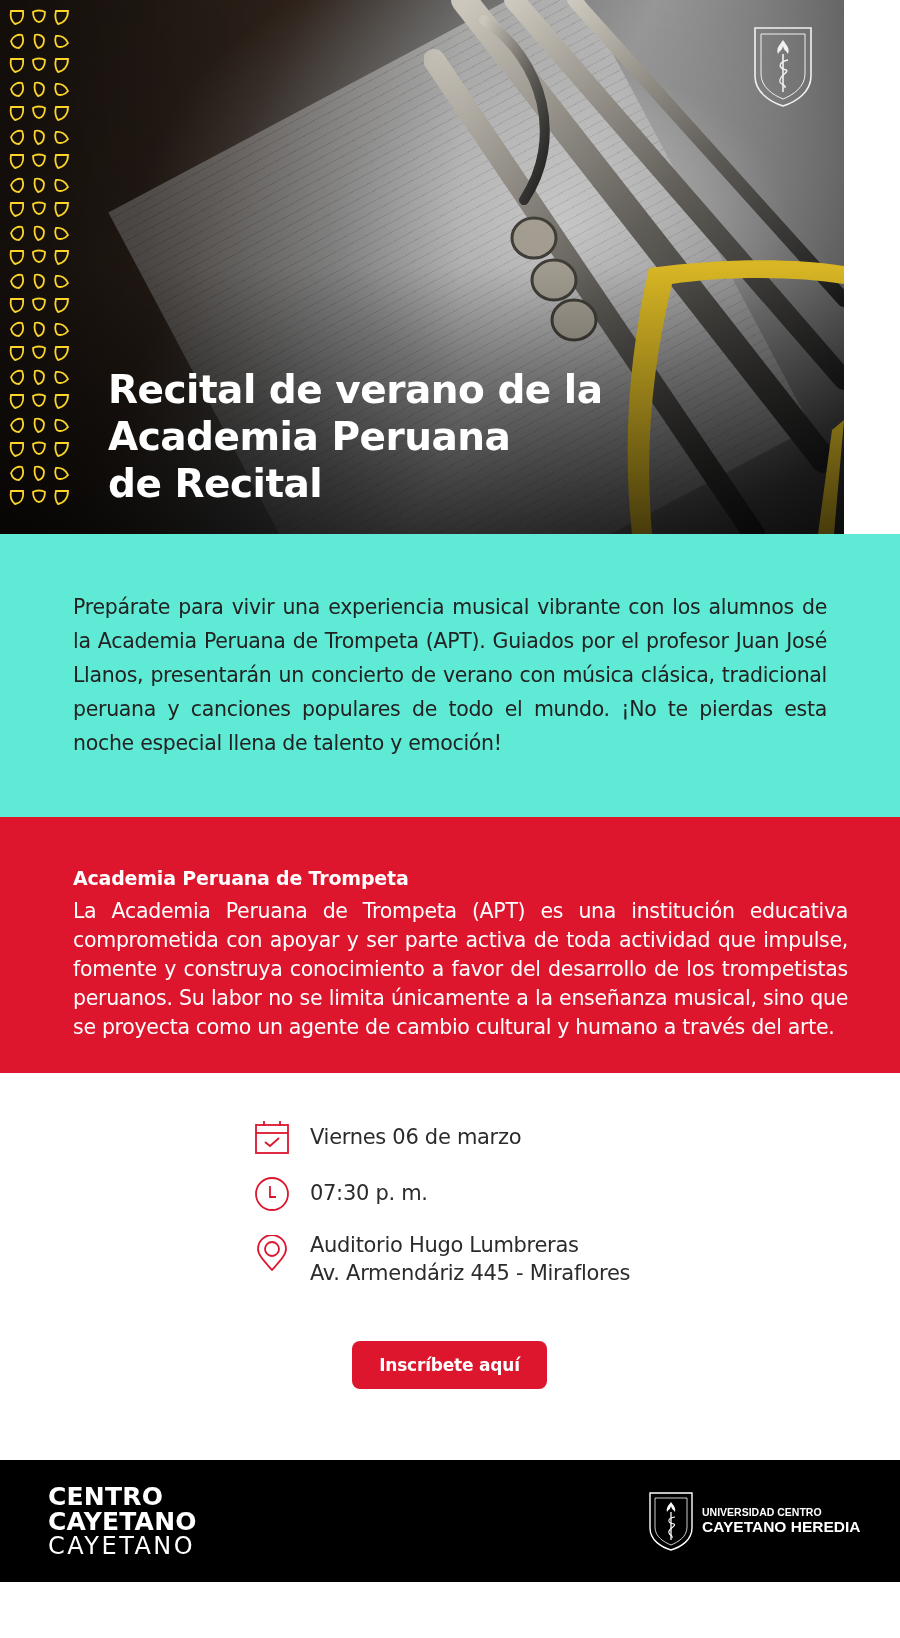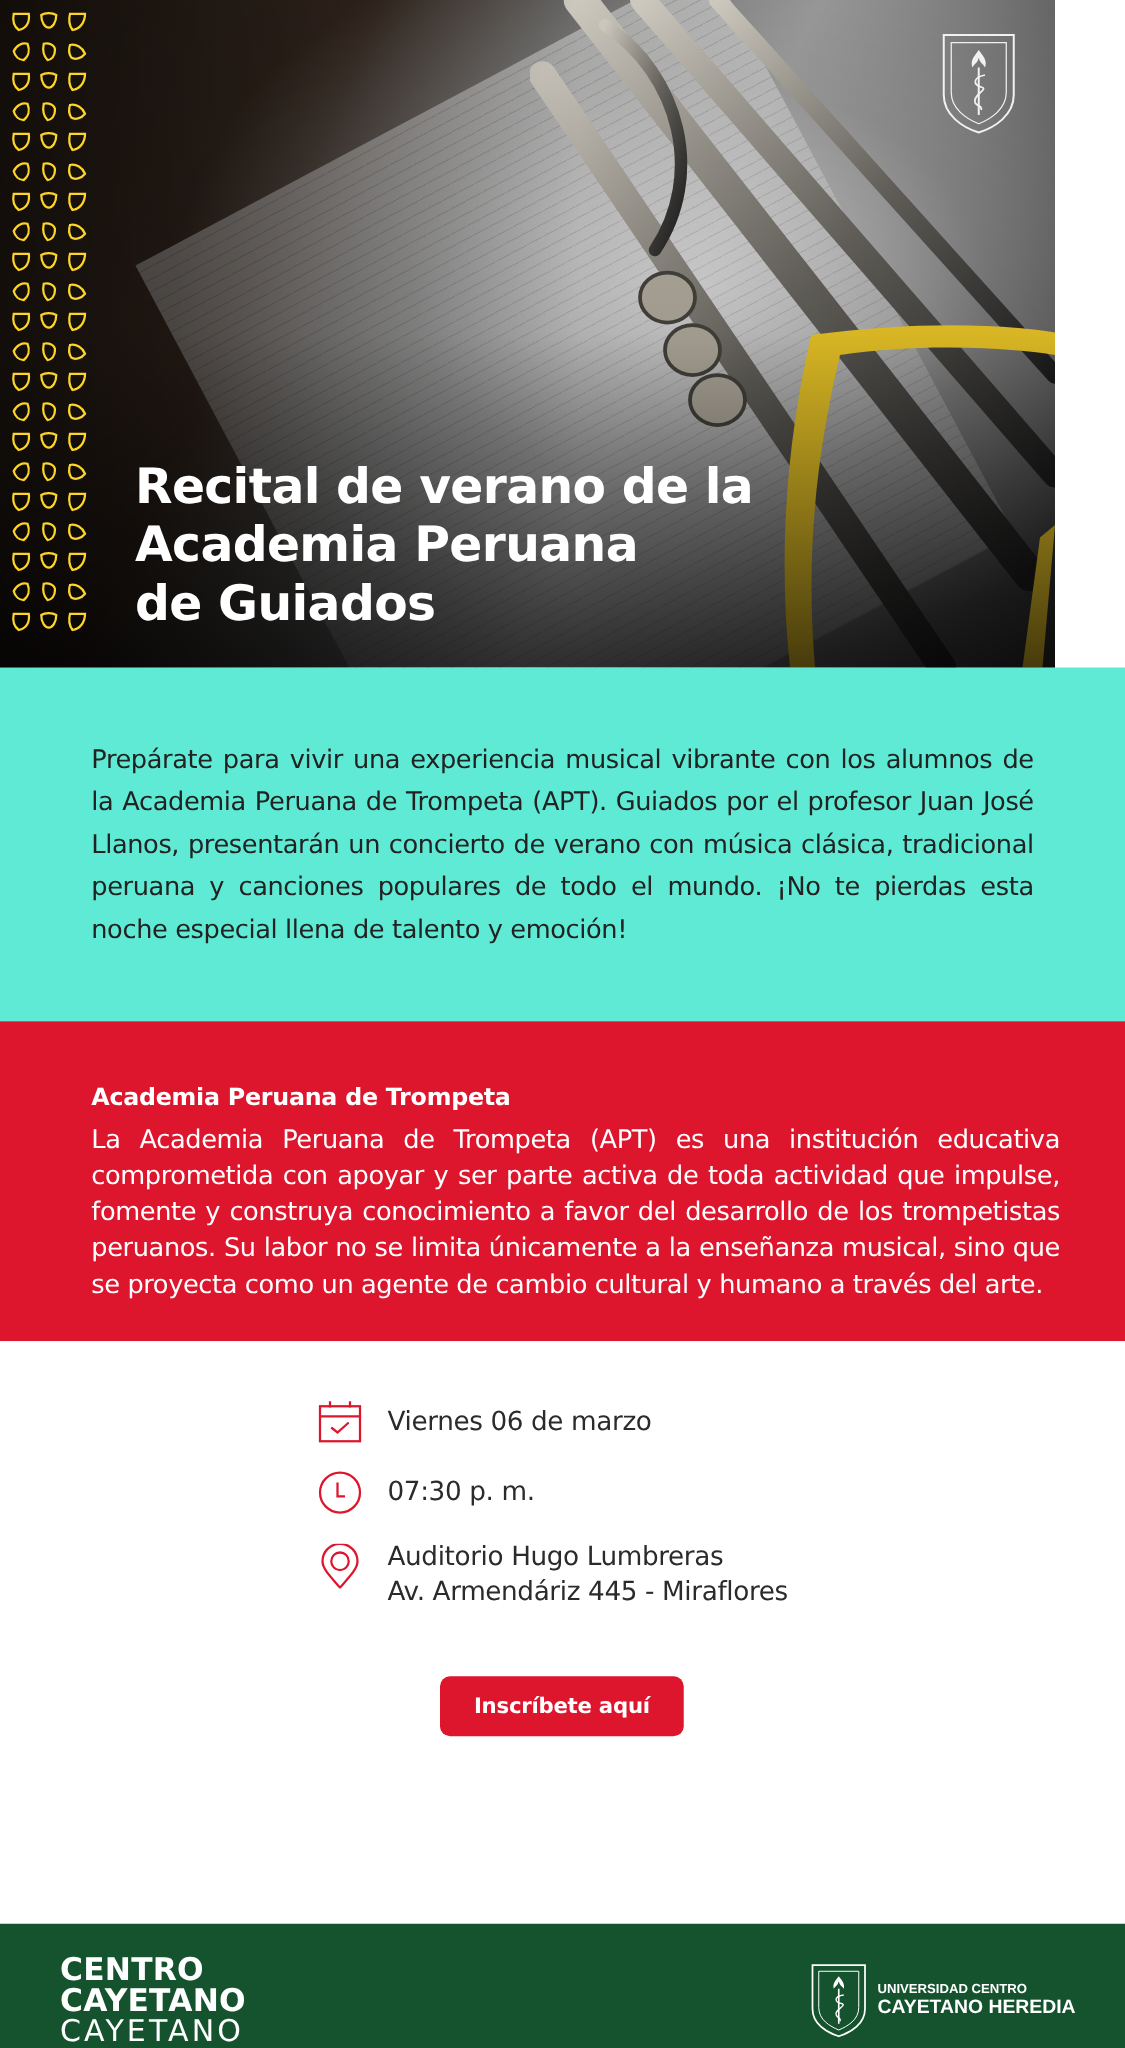--- a/index.html
+++ b/index.html
@@ -39,32 +39,32 @@
   .intro { background: #5eead4; height: 283px; padding: 56px 73px 0 73px; }
   .intro p {
     font-family: "DejaVu Sans", sans-serif; font-size: 20.5px; line-height: 34px;
     color: #222; text-align: justify; letter-spacing: -0.3px;
   }
 
   .about { background: #dd162e; height: 256px; padding: 48px 52px 0 73px; color: #fff; }
   .about h2 { font-family: "DejaVu Sans", sans-serif; font-weight: bold; font-size: 19px; line-height: 26px; margin-bottom: 6px; letter-spacing: -0.2px; }
   .about p { font-family: "DejaVu Sans", sans-serif; font-size: 20.5px; line-height: 29px; text-align: justify; letter-spacing: -0.3px; }
 
-  .details { background: #ffffff; height: 466px; position: relative; }
+  .details { background: #ffffff; height: 387px; position: relative; }
   .detail-row { position: absolute; left: 254px; display: flex; align-items: flex-start; }
   .detail-row .ico { width: 36px; height: 36px; margin-right: 20px; }
   .detail-row .txt { font-family: "DejaVu Sans", sans-serif; font-size: 21px; line-height: 28px; color: #2b2b2b; letter-spacing: -0.3px; }
   .cta {
     position: absolute; left: 352px; top: 268px; width: 195px; height: 48px;
     background: #dd162e; border-radius: 8px; border: none; color: #ffffff;
     font-family: "DejaVu Sans", sans-serif; font-weight: bold; font-size: 17px; letter-spacing: -0.2px;
     display: flex; align-items: center; justify-content: center; cursor: pointer;
   }
 
-  .footer { background: #14532d; height: 122px; position: relative; color: #fff; }
+  .footer { background: #000000; height: 122px; position: relative; color: #fff; }
   .cc-logo { position: absolute; left: 48px; top: 24px; font-family: "DejaVu Sans", sans-serif; line-height: 25px; }
   .cc-logo .b { font-weight: bold; font-size: 25px; letter-spacing: 0.2px; display: block; }
   .cc-logo .l { font-weight: normal; font-size: 24px; letter-spacing: 2.5px; display: block; }
   .upch { position: absolute; left: 648px; top: 30px; display: flex; align-items: center; }
   .upch svg { width: 46px; height: 62px; margin-right: 8px; }
   .upch .t1 { font-family: "Liberation Sans", sans-serif; font-weight: bold; font-size: 10.5px; display: block; line-height: 12px; }
   .upch .t2 { font-family: "Liberation Sans", sans-serif; font-weight: bold; font-size: 15.5px; display: block; line-height: 18px; }
 </style>
 </head>
 <body>
@@ -295,21 +295,21 @@
     <path d="M3 4 H59 V52 C59 68 44 78 31 82 C18 78 3 68 3 52 Z" fill="none" stroke="#f1f1f1" stroke-width="1.6"></path>
     <path d="M9 10 H53 V50 C53 63 41 71 31 75 C21 71 9 63 9 50 Z" fill="none" stroke="#f1f1f1" stroke-width="1"></path>
     <path d="M31 16 C27 22 24 24 26 30 C28 26 30 27 31 22 C32 27 34 26 36 30 C38 24 35 22 31 16 Z" fill="#f1f1f1"></path>
     <path d="M31 30 V68" stroke="#f1f1f1" stroke-width="1.6"></path>
     <path d="M36 36 C26 38 26 44 34 46 C38 48 26 52 28 58 C30 62 34 60 33 64" fill="none" stroke="#f1f1f1" stroke-width="1.4"></path>
   </svg>
 
   <h1 class="hero-title">
     <span>Recital de verano de la</span><br>
     <span>Academia Peruana</span><br>
-    <span>de Guiados</span>
+    <span>de Recital</span>
   </h1>
 </section>
 
 <section class="intro">
   <p>Prepárate para vivir una experiencia musical vibrante con los alumnos de la Academia Peruana de Trompeta (APT). Guiados por el profesor Juan José Llanos, presentarán un concierto de verano con música clásica, tradicional peruana y canciones populares de todo el mundo. ¡No te pierdas esta noche especial llena de talento y emoción!</p>
 </section>
 
 <section class="about">
   <h2>Academia Peruana de Trompeta</h2>
   <p>La Academia Peruana de Trompeta (APT) es una institución educativa comprometida con apoyar y ser parte activa de toda actividad que impulse, fomente y construya conocimiento a favor del desarrollo de los trompetistas peruanos. Su labor no se limita únicamente a la enseñanza musical, sino que se proyecta como un agente de cambio cultural y humano a través del arte.</p>

